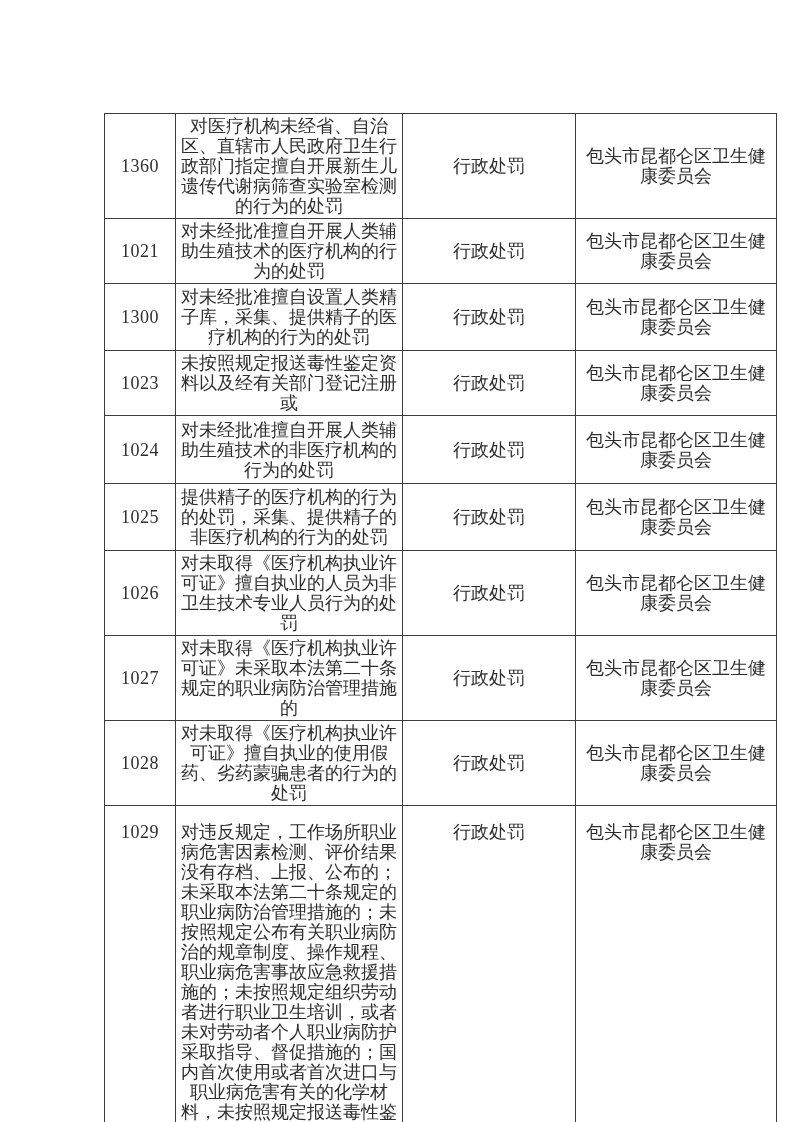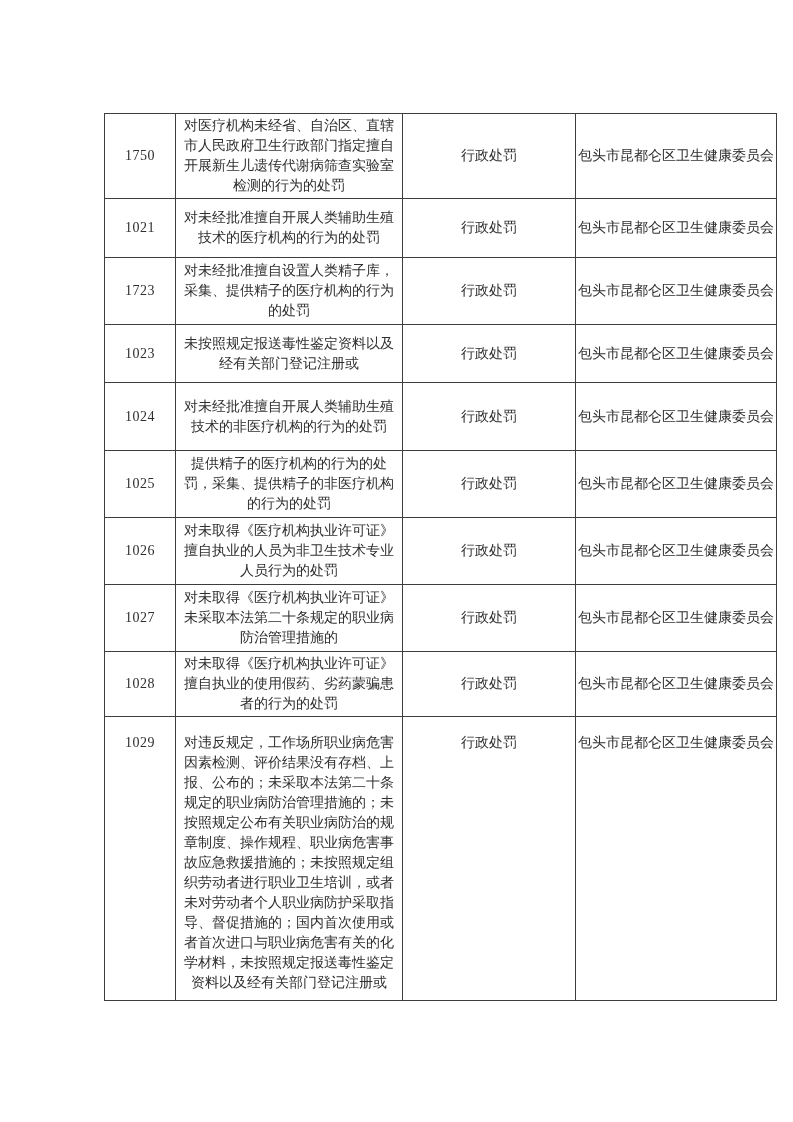--- a/index.html
+++ b/index.html
@@ -29,21 +29,21 @@
     left: 104px;
     top: 113px;
     width: 672px;
     border-collapse: collapse;
     table-layout: fixed;
   }
   table.penalty-table td {
     border: 1px solid var(--border-color);
     text-align: center;
     vertical-align: middle;
-    font-size: 14px;
+    font-size: 18px;
     line-height: 20px;
     padding: 2px 2px;
     color: var(--text-color);
     word-break: normal;
     overflow: hidden;
   }
   td.c-id {
     font-size: 15px;
     letter-spacing: 0.5px;
   }
@@ -75,33 +75,33 @@
 <div class="page">
   <table class="penalty-table">
     <colgroup>
       <col class="col-id">
       <col class="col-desc">
       <col class="col-type">
       <col class="col-auth">
     </colgroup>
     <tbody>
       <tr class="rh0">
-        <td class="c-id">1750</td>
+        <td class="c-id">1360</td>
         <td class="c-desc">对医疗机构未经省、自治区、直辖市人民政府卫生行政部门指定擅自开展新生儿遗传代谢病筛查实验室检测的行为的处罚</td>
         <td class="c-type">行政处罚</td>
         <td class="c-auth">包头市昆都仑区卫生健康委员会</td>
       </tr>
       <tr class="rh1">
         <td class="c-id">1021</td>
         <td class="c-desc">对未经批准擅自开展人类辅助生殖技术的医疗机构的行为的处罚</td>
         <td class="c-type">行政处罚</td>
         <td class="c-auth">包头市昆都仑区卫生健康委员会</td>
       </tr>
       <tr class="rh2">
-        <td class="c-id">1723</td>
+        <td class="c-id">1300</td>
         <td class="c-desc">对未经批准擅自设置人类精子库，采集、提供精子的医疗机构的行为的处罚</td>
         <td class="c-type">行政处罚</td>
         <td class="c-auth">包头市昆都仑区卫生健康委员会</td>
       </tr>
       <tr class="rh3">
         <td class="c-id">1023</td>
         <td class="c-desc">未按照规定报送毒性鉴定资料以及经有关部门登记注册或</td>
         <td class="c-type">行政处罚</td>
         <td class="c-auth">包头市昆都仑区卫生健康委员会</td>
       </tr>

